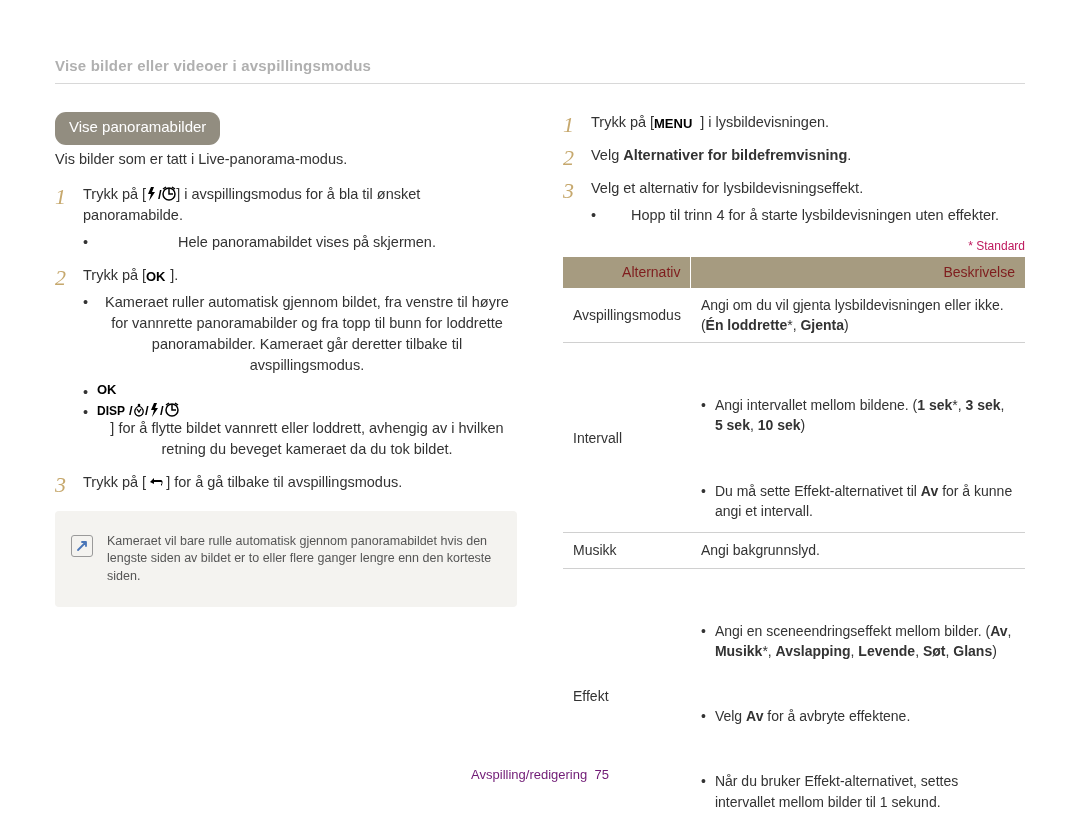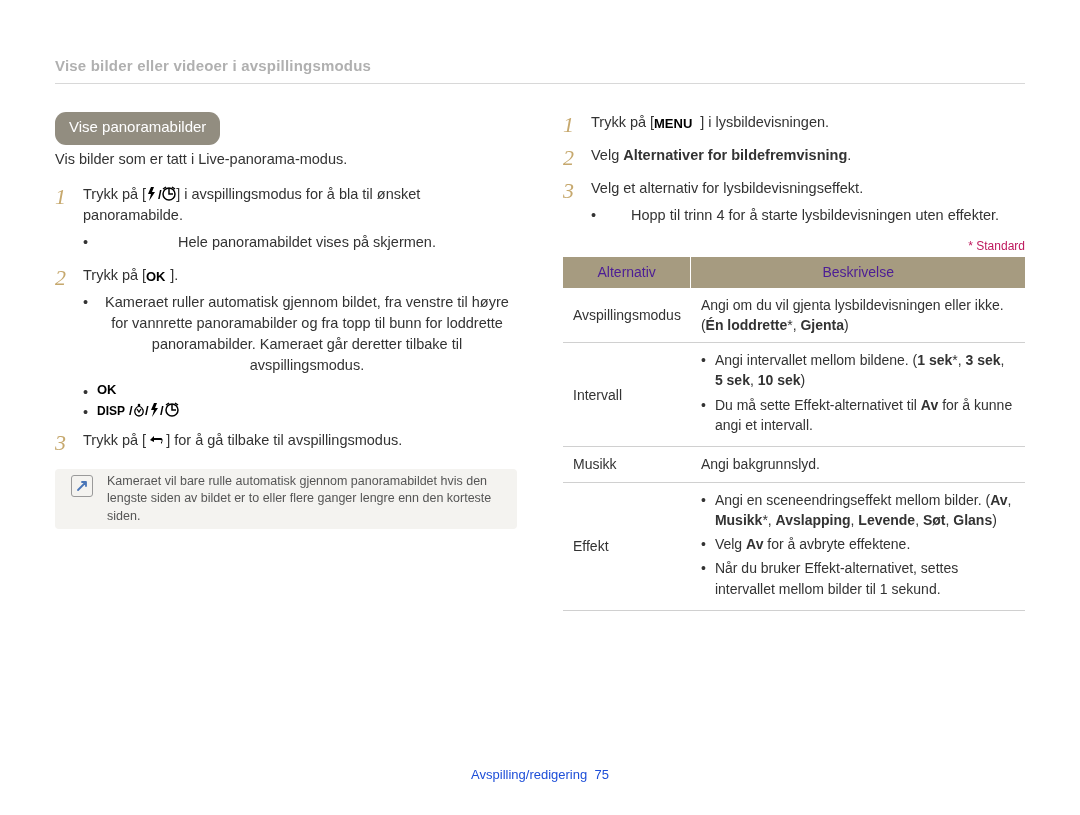--- a/index.html
+++ b/index.html
@@ -85,21 +85,21 @@
   ul.sub > li::before {
     content: "•";
     position: absolute;
     left: 0;
     top: 0;
   }
   .note-box {
     display: flex;
     background: #f4f3f0;
     border-radius: 4px;
-    padding: 4px 16px;
+    padding: 22px 16px;
     gap: 14px;
     margin-top: 18px;
   }
   .note-icon {
     width: 22px;
     height: 22px;
     border: 1px solid #9a9a9a;
     border-radius: 3px;
     display: flex;
     align-items: center;
@@ -118,56 +118,57 @@
     color: #be185d;
     margin: 2px 0 2px 0;
   }
   table.opts {
     width: 100%;
     border-collapse: collapse;
     font-size: 14px;
   }
   table.opts th {
     background: #a69b80;
-    color: #4c1d95;
+    color: #7f1d1d;
     font-weight: normal;
-    text-align: center;
+    text-align: right;
     padding: 5px 10px;
   }
   table.opts th.col0 { width: 115px; border-right: 1px solid #fff; }
   table.opts td {
     padding: 7px 10px;
     border-bottom: 1px solid #d0d0d0;
     vertical-align: middle;
   }
   table.opts td.lbl {
     vertical-align: middle;
   }
   table.opts ul.tsub {
     list-style: none;
   }
   table.opts ul.tsub li {
     position: relative;
     padding-left: 14px;
     margin-bottom: 4px;
+    margin-top: 45px;
   }
   table.opts ul.tsub li::before {
     content: "•";
     position: absolute;
     left: 0;
   }
   .b { font-weight: bold; }
   .footer {
     position: absolute;
     bottom: 30px;
     left: 0;
     width: 100%;
     text-align: center;
     font-size: 13px;
-    color: #1d4ed8;
+    color: #701a75;
   }
   .inline-icon svg { display: block; }
 </style>
 </head>
 <body>
 
 <div class="page">
 
   <div class="breadcrumb">Vise bilder eller videoer i avspillingsmodus</div>
   <hr class="hr-top">
@@ -219,21 +220,21 @@
                     <text x="0" y="13" font-size="12" font-weight="bold" font-family="Arial">DISP</text>
                     <text x="32" y="13" font-size="13" font-weight="bold">/</text>
                     <path d="M42 14 C 39 14 37 11 38 8 C 39 5 42 4 42 4 C 42 4 45 5 46 8 C 47 11 45 14 42 14 Z M40 7 L42 10 L44 7" fill="none" stroke="#000" stroke-width="1.3"></path>
                     <circle cx="42" cy="3" r="1.3" fill="#000"></circle>
                     <text x="48" y="13" font-size="13" font-weight="bold">/</text>
                     <path d="M57 1 L54 8 L57 8 L55 15 L61 6 L58 6 L60 1 Z" fill="#000"></path>
                     <text x="63" y="13" font-size="13" font-weight="bold">/</text>
                     <circle cx="75" cy="8" r="6" fill="none" stroke="#000" stroke-width="1.5"></circle>
                     <path d="M75 2 L75 8 L79 8" fill="none" stroke="#000" stroke-width="1.5"></path>
                     <path d="M72 1 L69 3 M78 1 L81 3" stroke="#000" stroke-width="1.5"></path>
-                  </svg></span>
+                  </svg></span><span>] for å flytte bildet vannrett eller loddrett, avhengig av i hvilken retning du beveget kameraet da du tok bildet.</span>
             </li>
           </ul>
         </li>
 
         <li>
           <span class="num">3</span>
           <div class="step-body">
             <span>Trykk på [</span><span class="inline-icon">
                 <svg width="20" height="16" viewBox="0 0 20 16">
                   <path d="M4 8 L8 4 L8 6 L15 6 C 17 6 17 10 15 12 L15 10 C 16 10 16 8 15 8 L8 8 L8 10 Z" fill="#000"></path>

